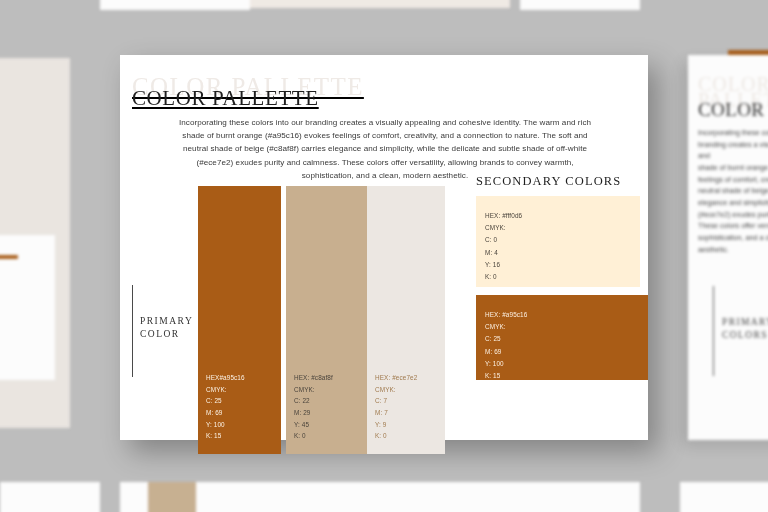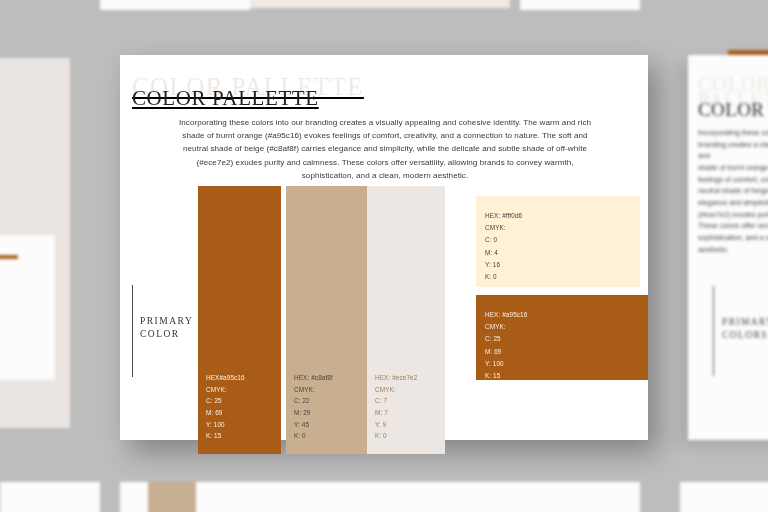--- a/index.html
+++ b/index.html
@@ -288,20 +288,21 @@
 
     <div class="swatch sw-3" style="background-color: rgb(236, 231, 226);">
       <div class="swatch-info info-brown">HEX: #ece7e2
 CMYK:
 C: 7
 M: 7
 Y: 9
 K: 0</div>
     </div>
 
+    <div class="secondary-title">SECONDARY COLORS</div>
 
     <div class="sec-swatch sec-1" style="background-color: rgb(255, 240, 214);">
       <div class="sec-info sec-info-dark">HEX: #fff0d6
 CMYK:
 C: 0
 M: 4
 Y: 16
 K: 0</div>
     </div>
 

